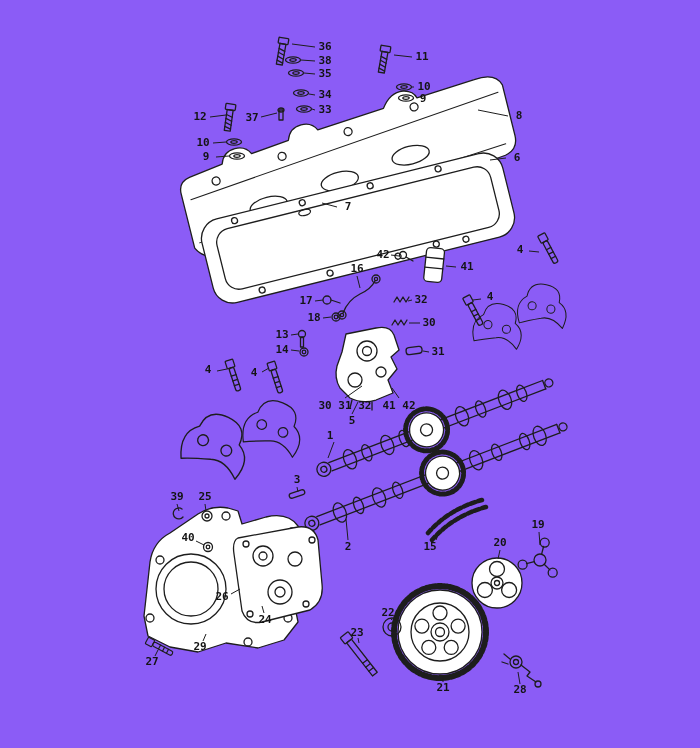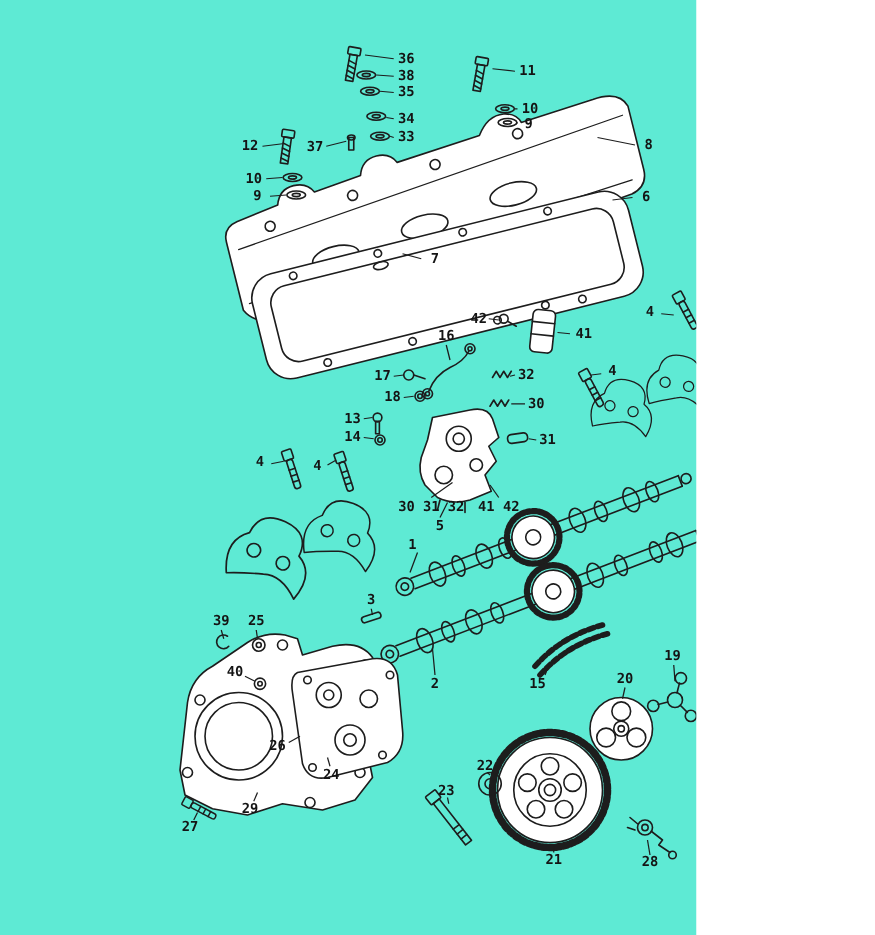--- a/index.html
+++ b/index.html
@@ -1,16 +1,16 @@
 <!DOCTYPE html>
 <html><head>
 <meta charset="utf-8">
 <style>
   html,body { margin:0; padding:0; background:#ffffff; }
-  #stage { position:relative; width:557px; height:748px; background:#5eead4; overflow:hidden; }
+  #stage { position:relative; width:700px; height:748px; background:#8b5cf6; overflow:hidden; }
   svg { display:block; }
   g.art { stroke:#1d1d1d; fill:none; stroke-width:1.3; stroke-linecap:round; stroke-linejoin:round; }
   .fill-w { fill:#ffffff; }
   .teeth  { stroke-width:6;   stroke-dasharray:3.2 2.6; }
   .teeth2 { stroke-width:5;   stroke-dasharray:2.6 2.2; }
   .chain  { stroke-width:4.5; stroke-dasharray:4.5 3; }
   .thin   { stroke-width:1; }
   #callout-layer text.callout {
     font-family:"DejaVu Sans Mono","Liberation Mono",monospace;
     font-size:11px; font-weight:bold; fill:#141414; stroke:none;

